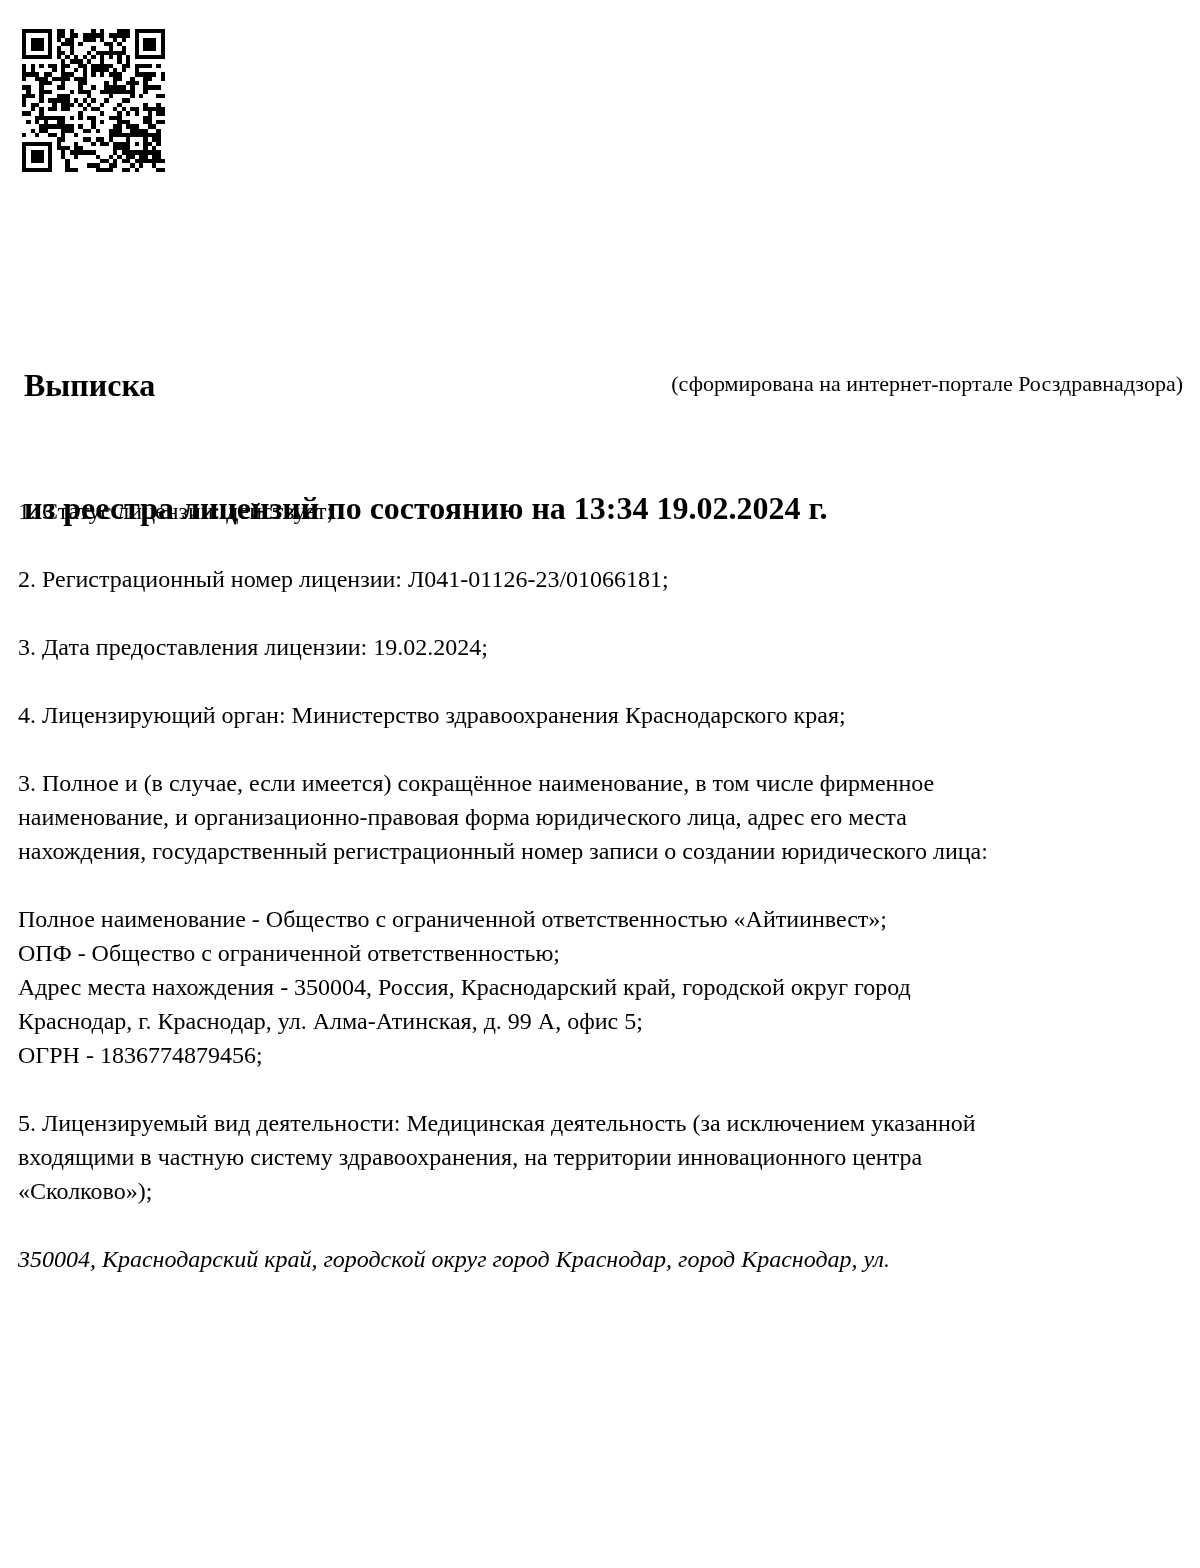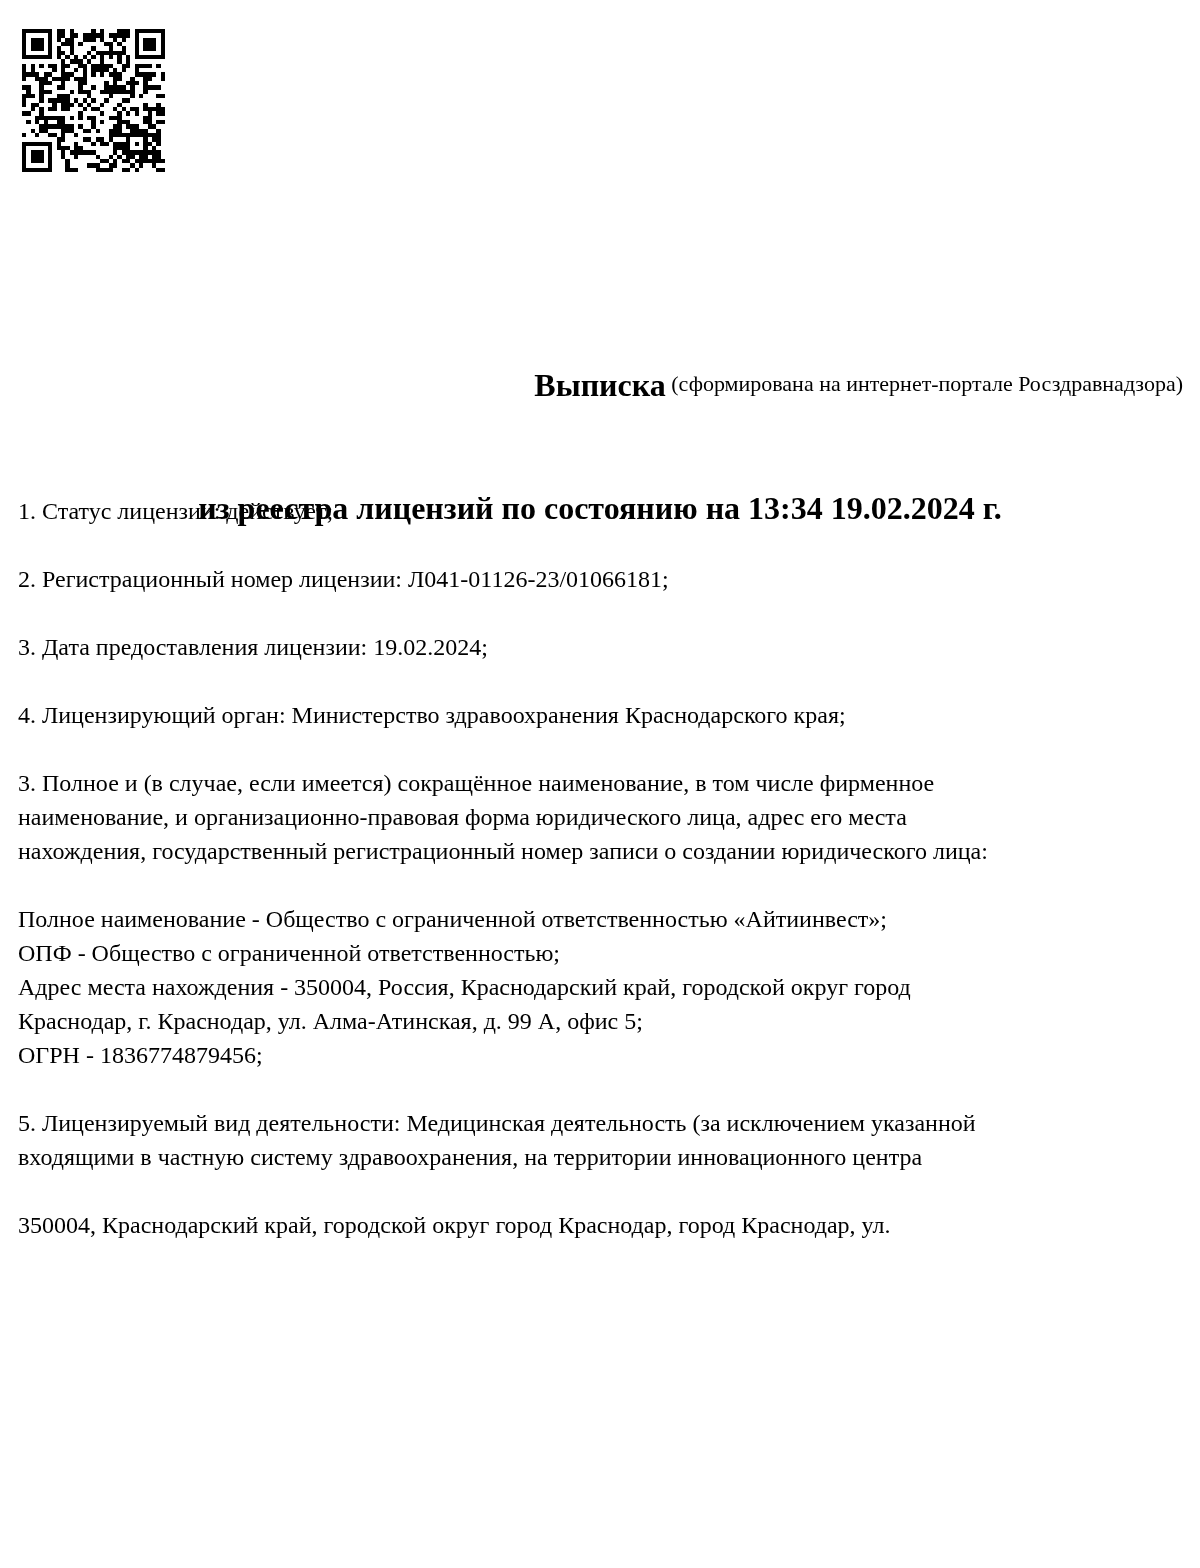--- a/index.html
+++ b/index.html
@@ -18,45 +18,46 @@
     top: 29px;
     width: 143px;
     height: 143px;
   }
   .qr svg { display: block; width: 143px; height: 143px; }
   .title {
     position: absolute;
     left: 0;
     right: 0;
     top: 283px;
-    text-align: center;
+    text-align: left;
     font-weight: bold;
     font-size: 32px;
     line-height: 41px;
     white-space: pre;
+    padding-left: 24px;
   }
   .subtitle {
     position: absolute;
     top: 370px;
     right: 17px;
     font-size: 22px;
     line-height: 27px;
     text-align: right;
     white-space: pre;
   }
   .docbody {
     position: absolute;
     left: 18px;
     right: 17px;
     top: 494px;
     font-size: 24px;
     line-height: 34px;
   }
   .para { margin: 0 0 34px 0; }
-  .para:last-child { margin-bottom: 12px; }
+  .para:last-child { margin-bottom: 12px; font-style: italic; }
   .line { white-space: pre; }
 </style>
 </head>
 <body>
 
 <div class="page">
 
   <div class="qr">
     <svg id="qr-svg" viewBox="0 0 33 33" shape-rendering="crispEdges" xmlns="http://www.w3.org/2000/svg">
         <rect x="0" y="0" width="1" height="1" fill="#000000"></rect>
@@ -625,19 +626,20 @@
       <div class="para">
         <div class="line">Полное наименование - Общество с ограниченной ответственностью «Айтиинвест»;</div>
         <div class="line">ОПФ - Общество с ограниченной ответственностью;</div>
         <div class="line">Адрес места нахождения - 350004, Россия, Краснодарский край, городской округ город</div>
         <div class="line">Краснодар, г. Краснодар, ул. Алма-Атинская, д. 99 А, офис 5;</div>
         <div class="line">ОГРН - 1836774879456;</div>
       </div>
       <div class="para">
         <div class="line">5. Лицензируемый вид деятельности: Медицинская деятельность (за исключением указанной</div>
         <div class="line">входящими в частную систему здравоохранения, на территории инновационного центра</div>
+        <div class="line">«Сколково»);</div>
       </div>
       <div class="para">
         <div class="line">350004, Краснодарский край, городской округ город Краснодар, город Краснодар, ул.</div>
       </div>
     </div>
 
 </div>
 
 </body></html>

